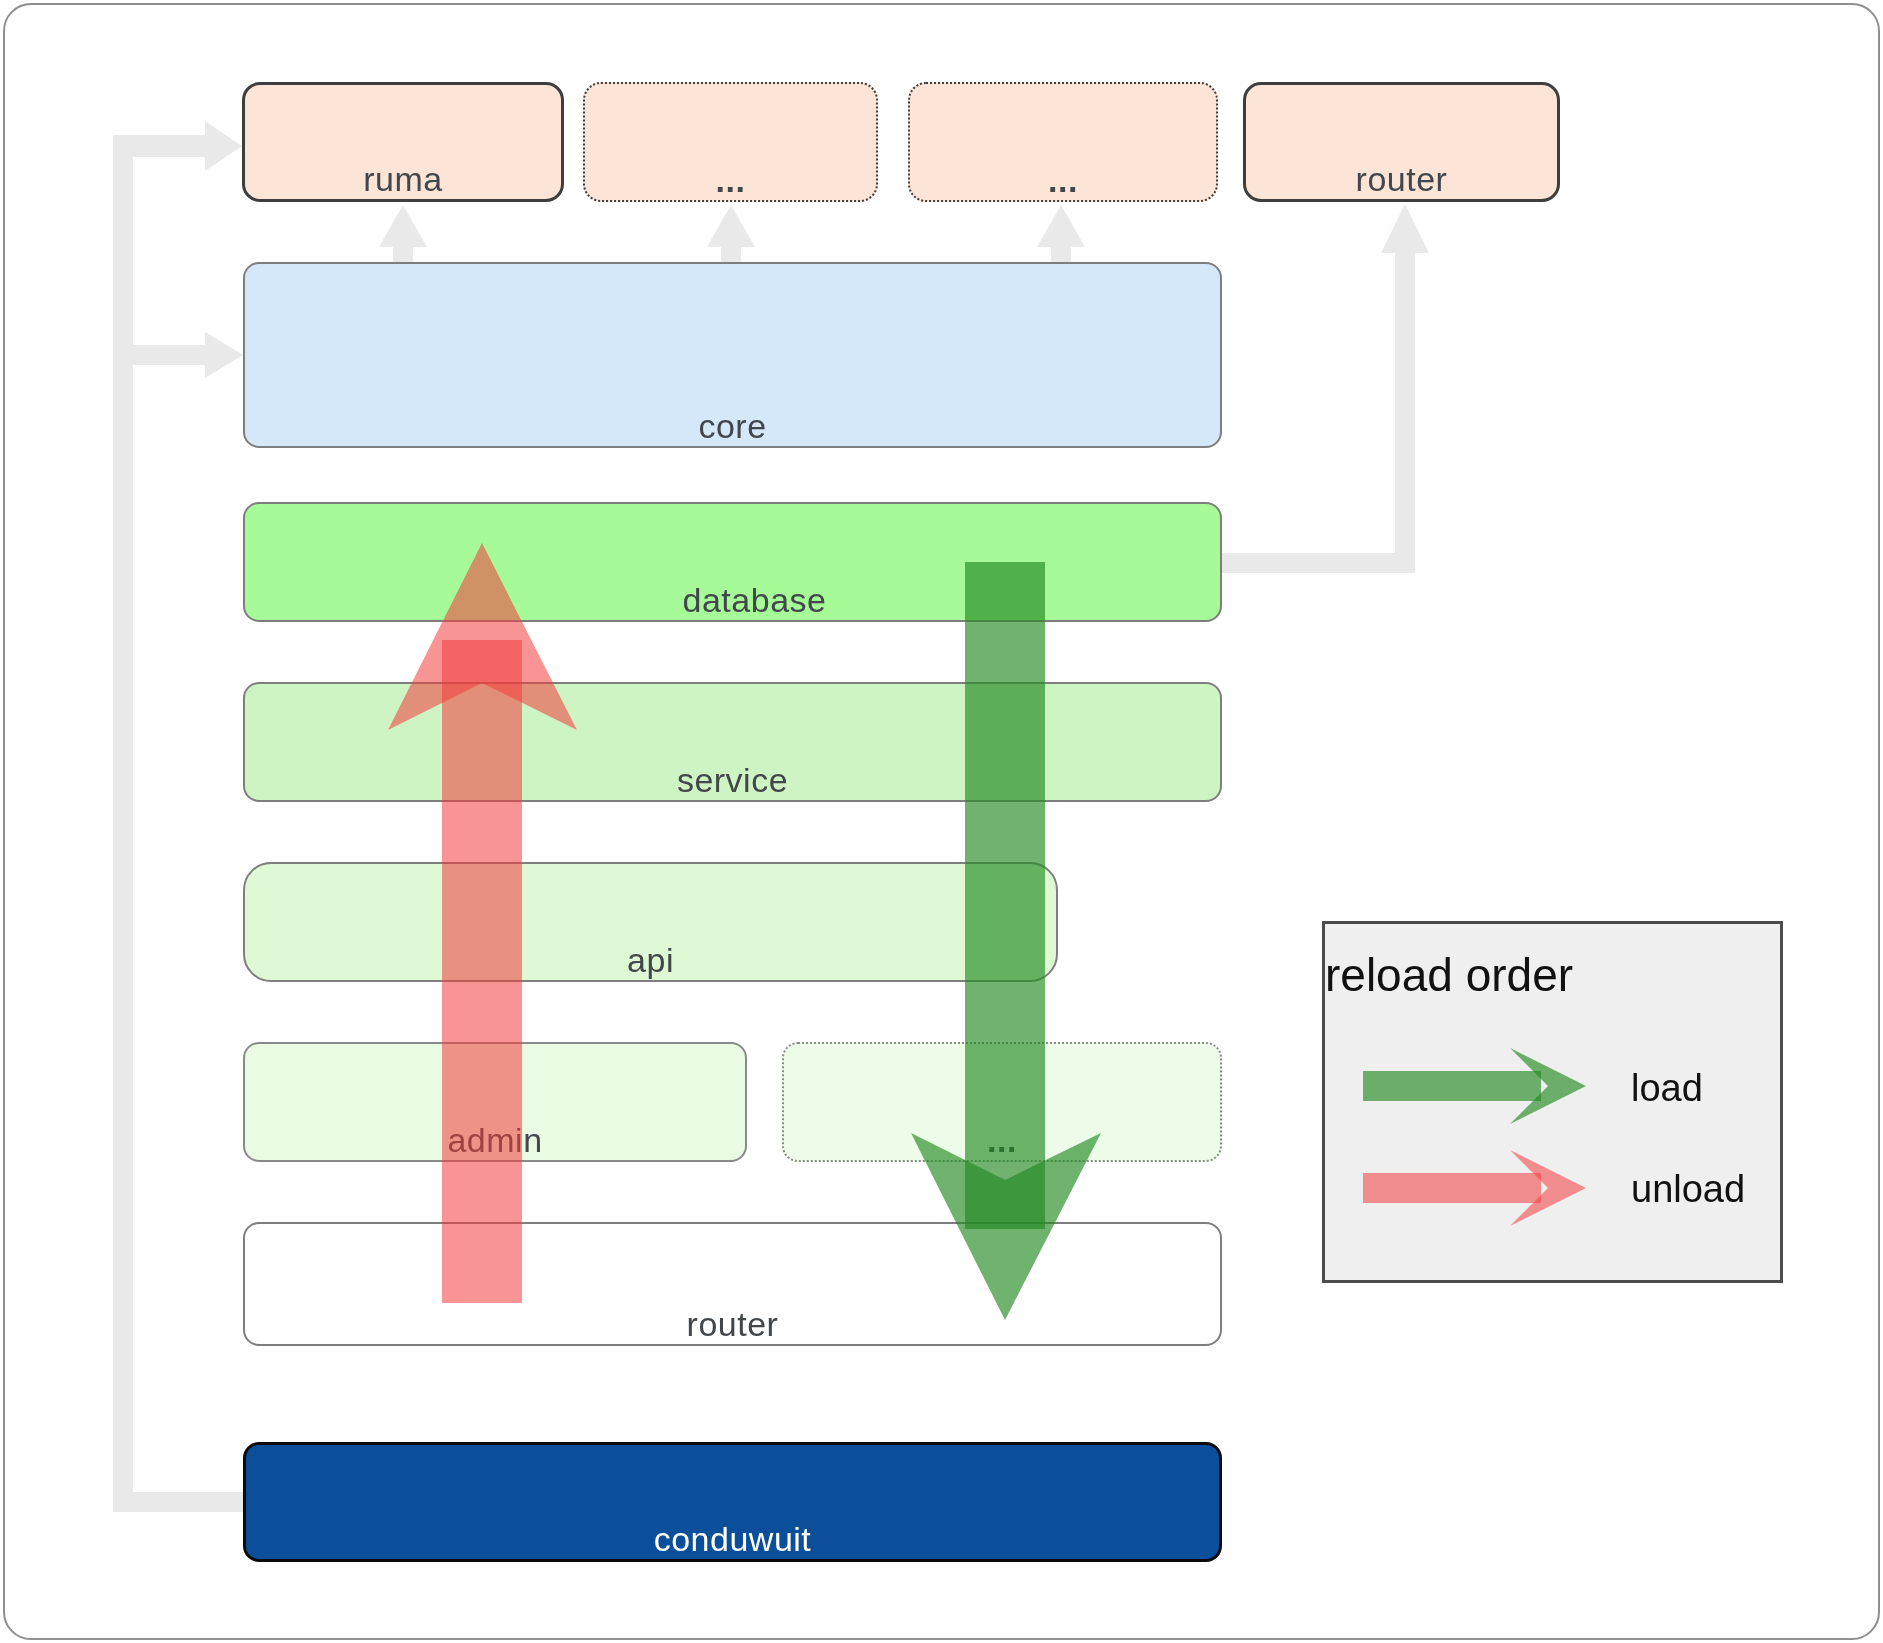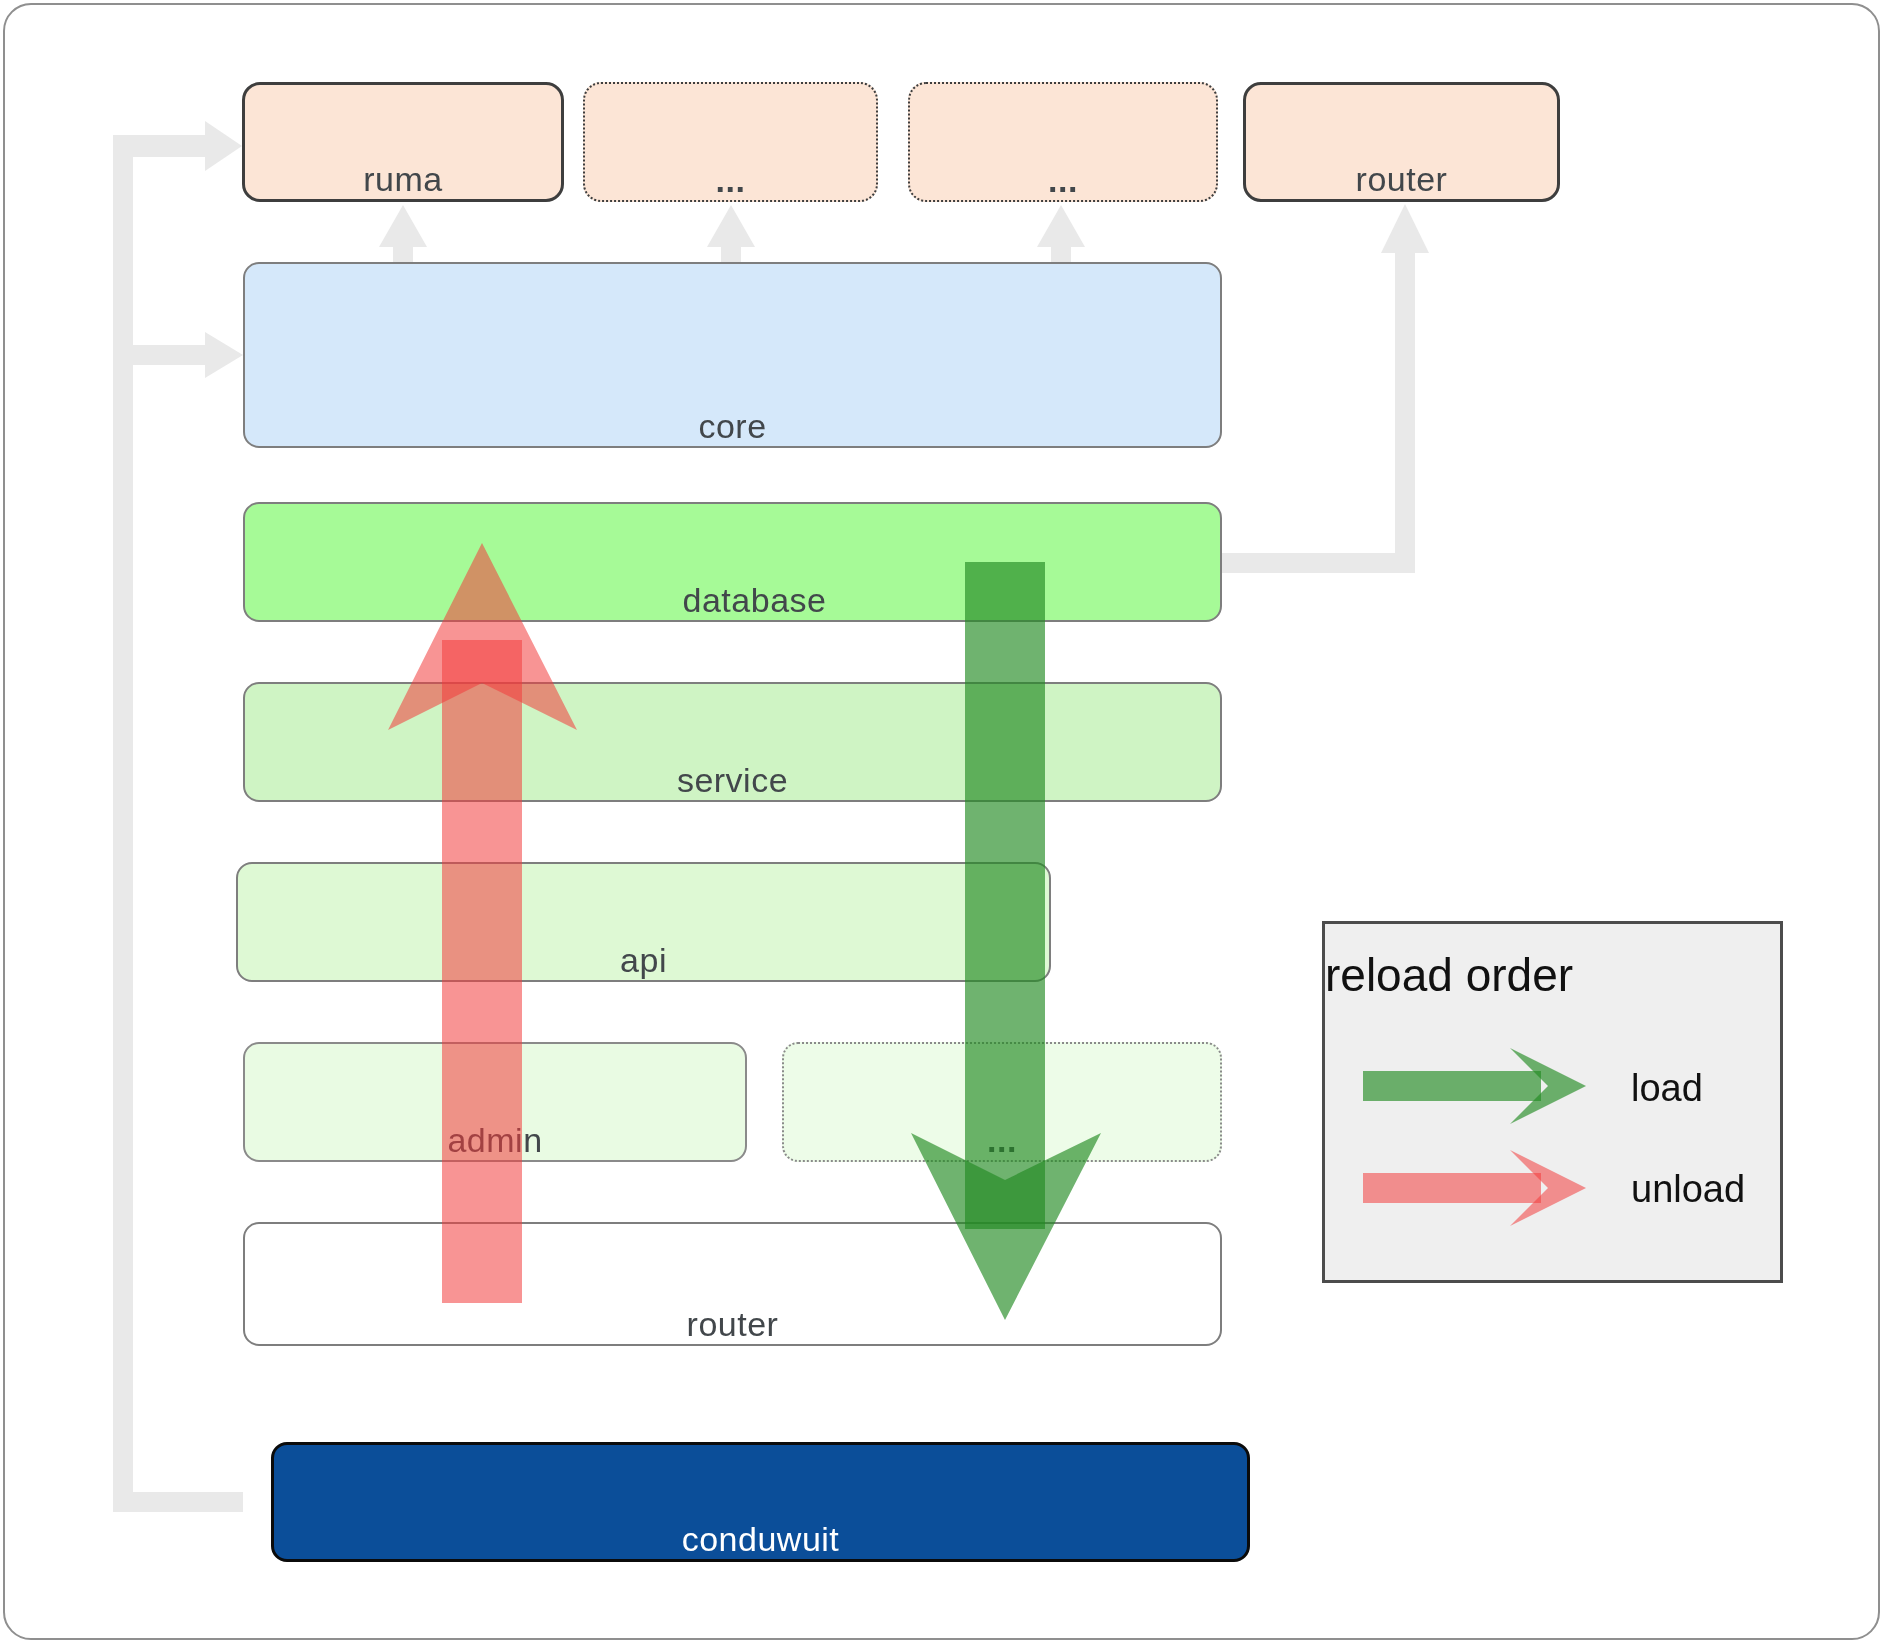--- a/index.html
+++ b/index.html
@@ -91,36 +91,36 @@
 </div>
 
 <div class="box database" style="left:243px;top:502px;width:979px;height:120px;">
   <span>database</span>
 </div>
 
 <div class="box service" style="left:243px;top:682px;width:979px;height:120px;">
   <span>service</span>
 </div>
 
-<div class="box api" style="left:236px;top:862px;width:815px;height:120px;">
+<div class="box api" style="left:243px;top:862px;width:815px;height:120px;border-radius:28px;">
   <span>api</span>
 </div>
 
 <div class="box admin" style="left:243px;top:1042px;width:504px;height:120px;">
   <span>admin</span>
 </div>
 <div class="box crates-more" style="left:782px;top:1042px;width:440px;height:120px;">
   <span class="dots">...</span>
 </div>
 
 <div class="box router" style="left:243px;top:1222px;width:979px;height:124px;">
   <span>router</span>
 </div>
 
-<div class="box conduwuit" style="left:243px;top:1442px;width:979px;height:120px;margin-left:28px;">
+<div class="box conduwuit" style="left:243px;top:1442px;width:979px;height:120px;">
   <span>conduwuit</span>
 </div>
 
 <svg class="layer" width="1883" height="1643">
   <g fill="#f23c3c" fill-opacity="0.55">
     <rect x="442" y="640" width="80" height="663"></rect>
     <polygon points="482,543 577,730 482,683 388,730"></polygon>
   </g>
   <g fill="#228b22" fill-opacity="0.65">
     <rect x="965" y="562" width="80" height="667"></rect>

